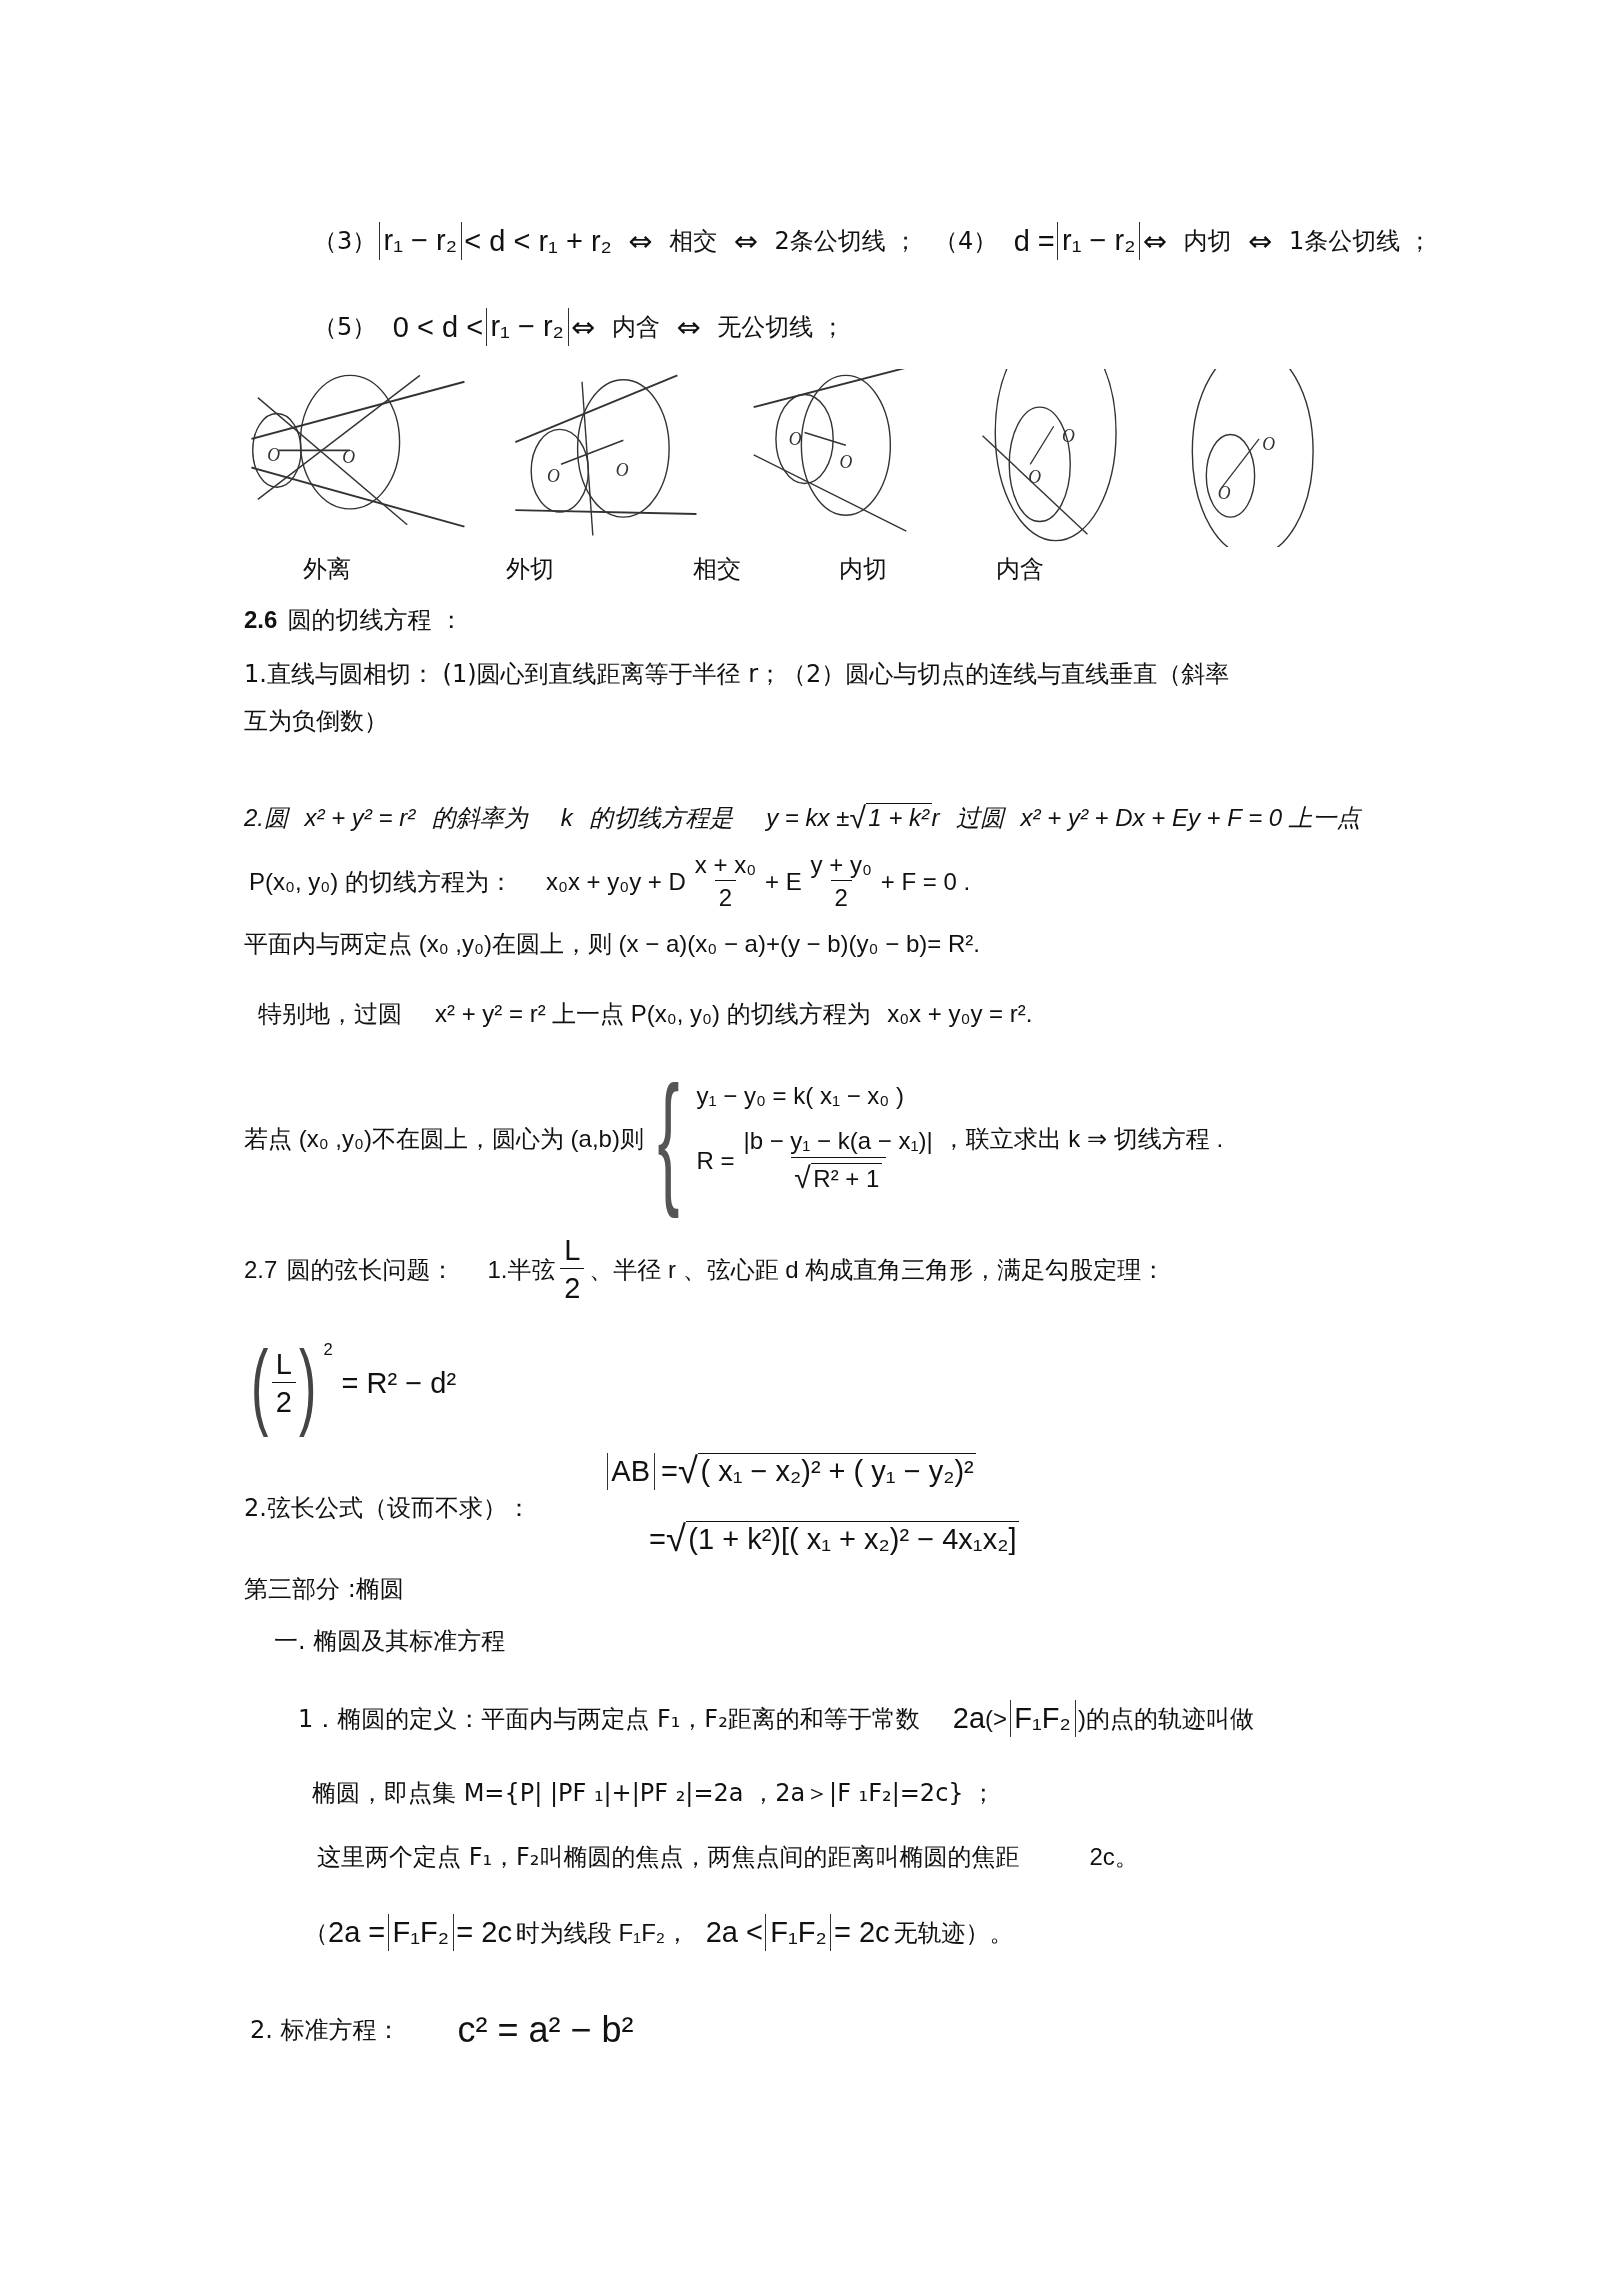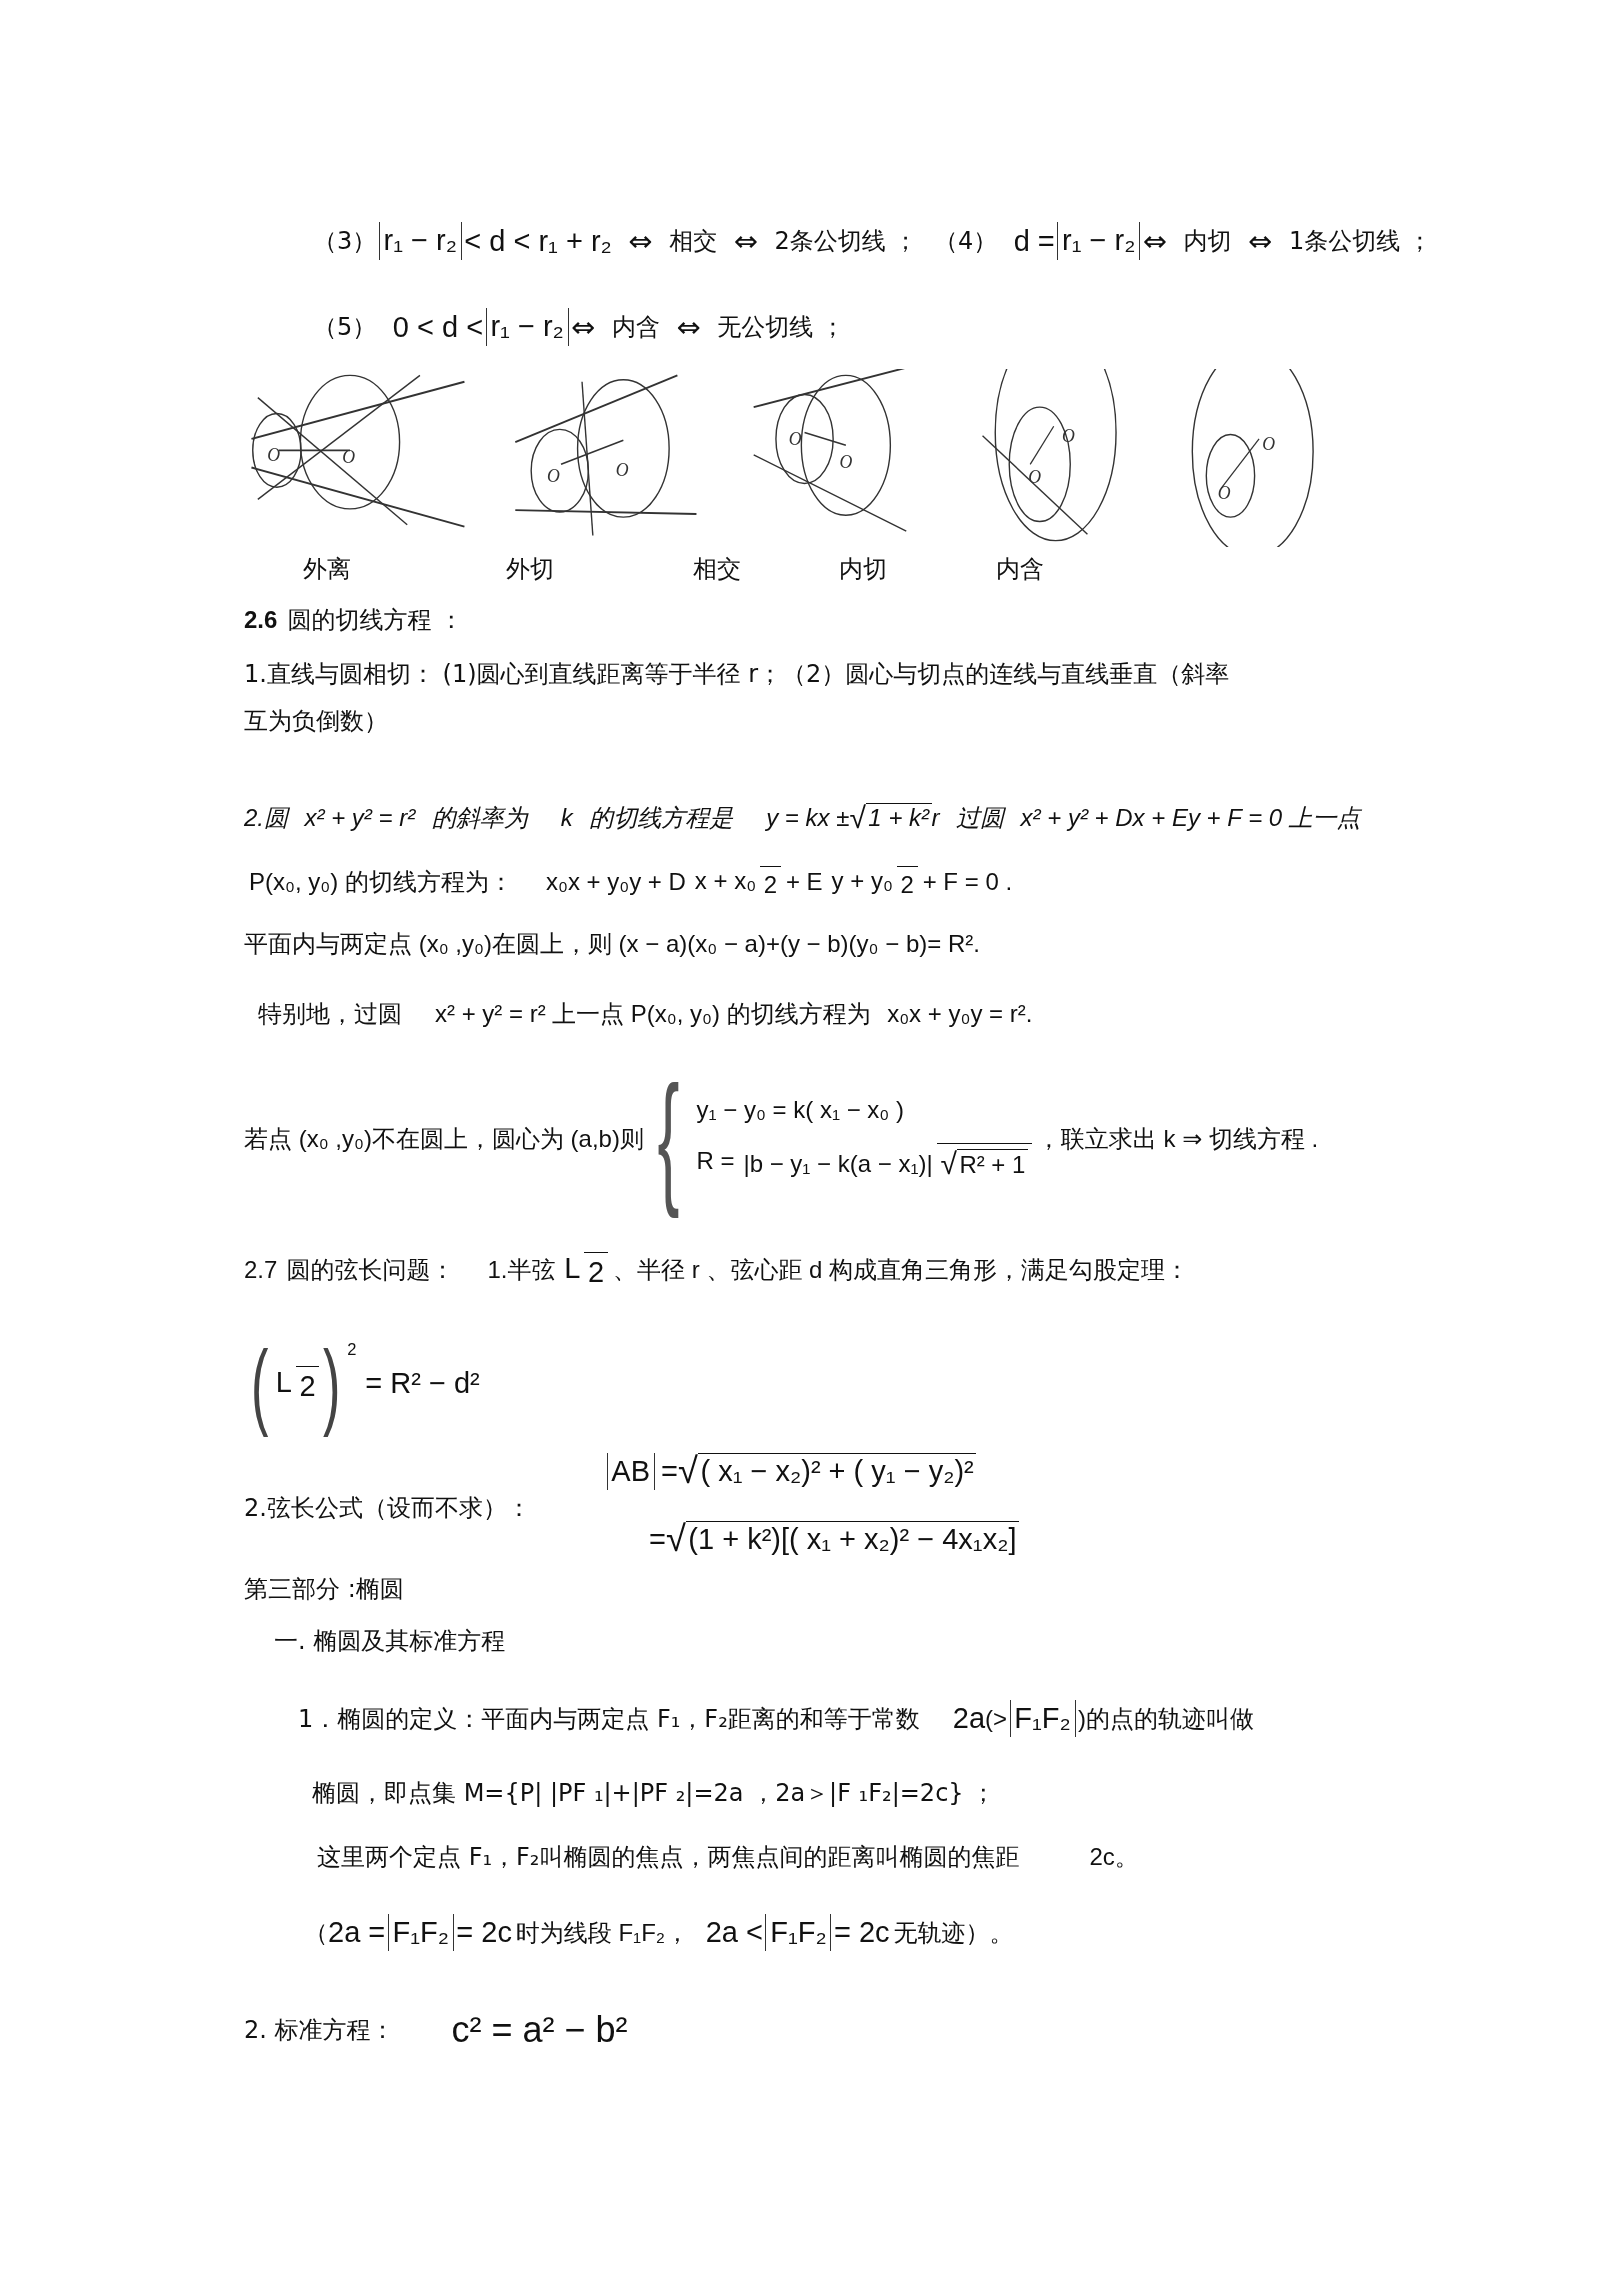--- a/index.html
+++ b/index.html
@@ -5,21 +5,21 @@
   html, body { margin:0; padding:0; background:#ffffff; }
   body { width:1622px; height:2295px; position:relative; overflow:hidden;
          font-family:"DejaVu Sans", "Liberation Sans", sans-serif; color:#111; }
   .line { position:absolute; white-space:nowrap; font-size:24px; line-height:1; display:flex; align-items:center; }
   .m { font-family:"Liberation Sans", sans-serif; }
   .big { font-size:29px; }
   .xbig { font-size:36px; }
   .abs { border-left:1.3px solid #333; border-right:1.3px solid #333; padding:0 3.8px; margin:0 2.5px; display:inline-block; line-height:1.3; }
   .gap { display:inline-block; width:16.5px; }
   .gap2 { display:inline-block; width:33px; }
-  .frac { display:inline-flex; flex-direction:row; align-items:flex-end; vertical-align:middle; margin:0 5.1px; }
+  .frac { display:inline-flex; flex-direction:column; align-items:center; vertical-align:middle; margin:0 5.1px; }
   .frac .num { padding:0 3.8px 3.8px; }
   .frac .den { border-top:1.9px solid #111; padding:5.1px 3.8px 0; }
   .sqrt { display:inline-flex; align-items:stretch; }
   .sqrt .rad { font-size:1.25em; line-height:1; }
   .sqrt .body { border-top:1.9px solid #111; padding:2.5px 2.5px 0 2.5px; }
   .diagram { position:absolute; }
   .bold { font-weight:bold;text-align:right; }
   .brace-sys { display:inline-flex; align-items:center; }
   .brace-sys .brace { font-size:146px; line-height:0.8; font-weight:200; margin-right:3.8px; color:#555; transform:scaleX(0.45); display:inline-block; }
   .brace-sys .rows { display:flex; flex-direction:column; gap:21.6px; }
@@ -282,18 +282,18 @@
   <span style="width:3.8px;display:inline-block"></span>
   <span>时为线段  F₁F₂，</span>
   <span class="gap"></span>
   <span class="big">2a &lt;</span>
   <span class="abs big">F₁F₂</span>
   <span class="big">= 2c</span>
   <span style="width:3.8px;display:inline-block"></span>
   <span>无轨迹）。</span>
 </div>
 
-<div class="line" style="left:244px; top:2004px; height:51px;">
+<div class="line" style="left:250px; top:2004px; height:51px;">
   <span>2.  标准方程：</span>
   <span style="width:57px;display:inline-block"></span>
   <span class="m xbig">c² = a² − b²</span>
 </div>
 
 
 </body></html>

